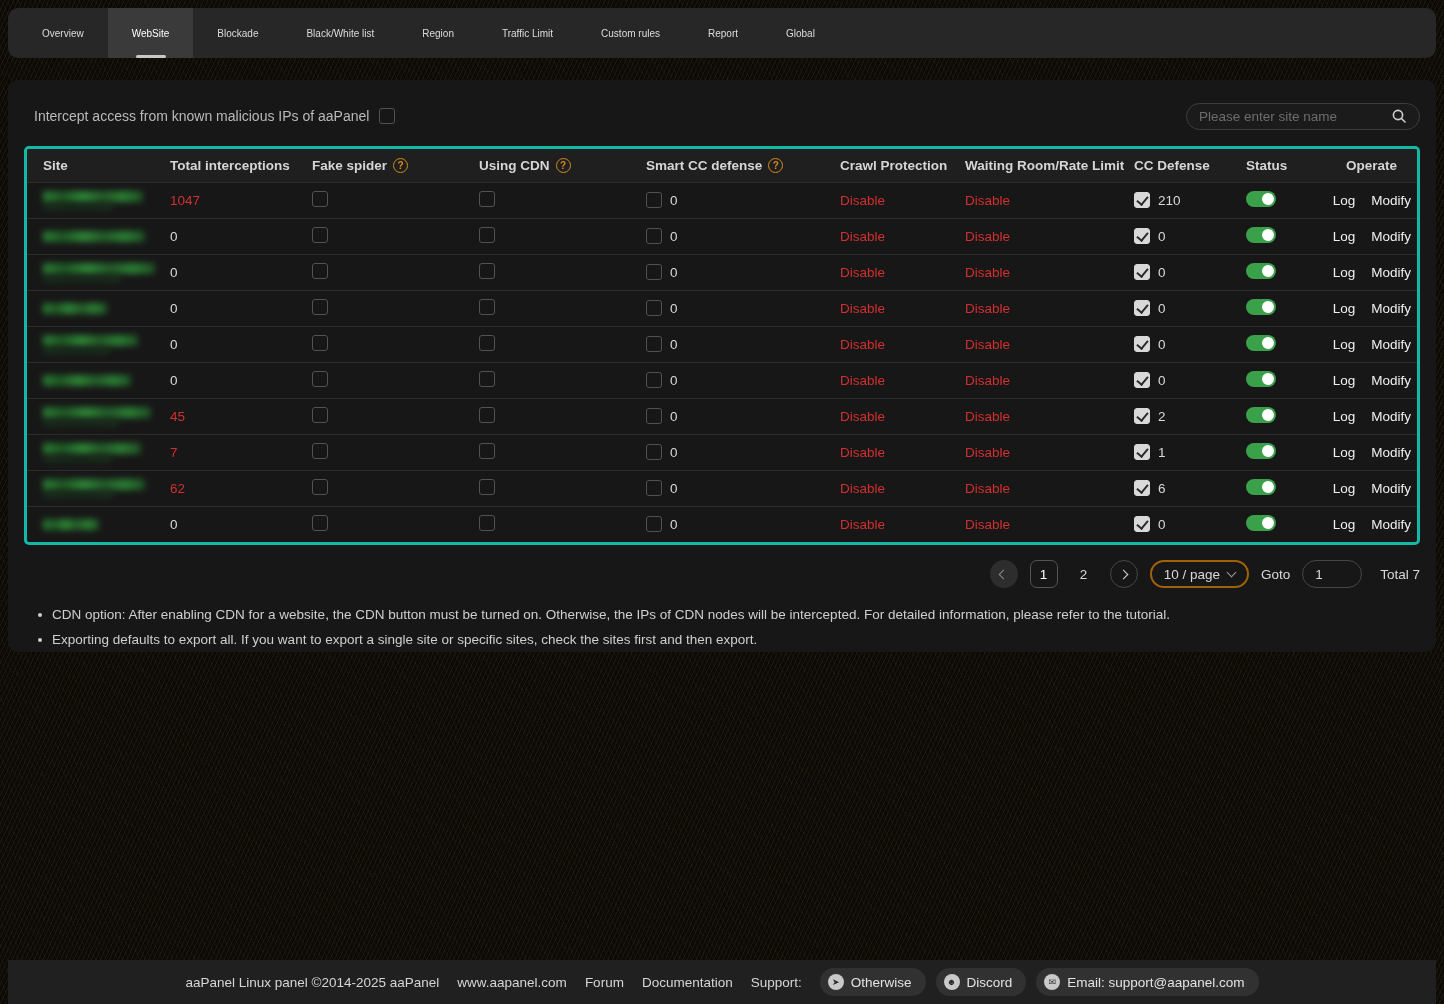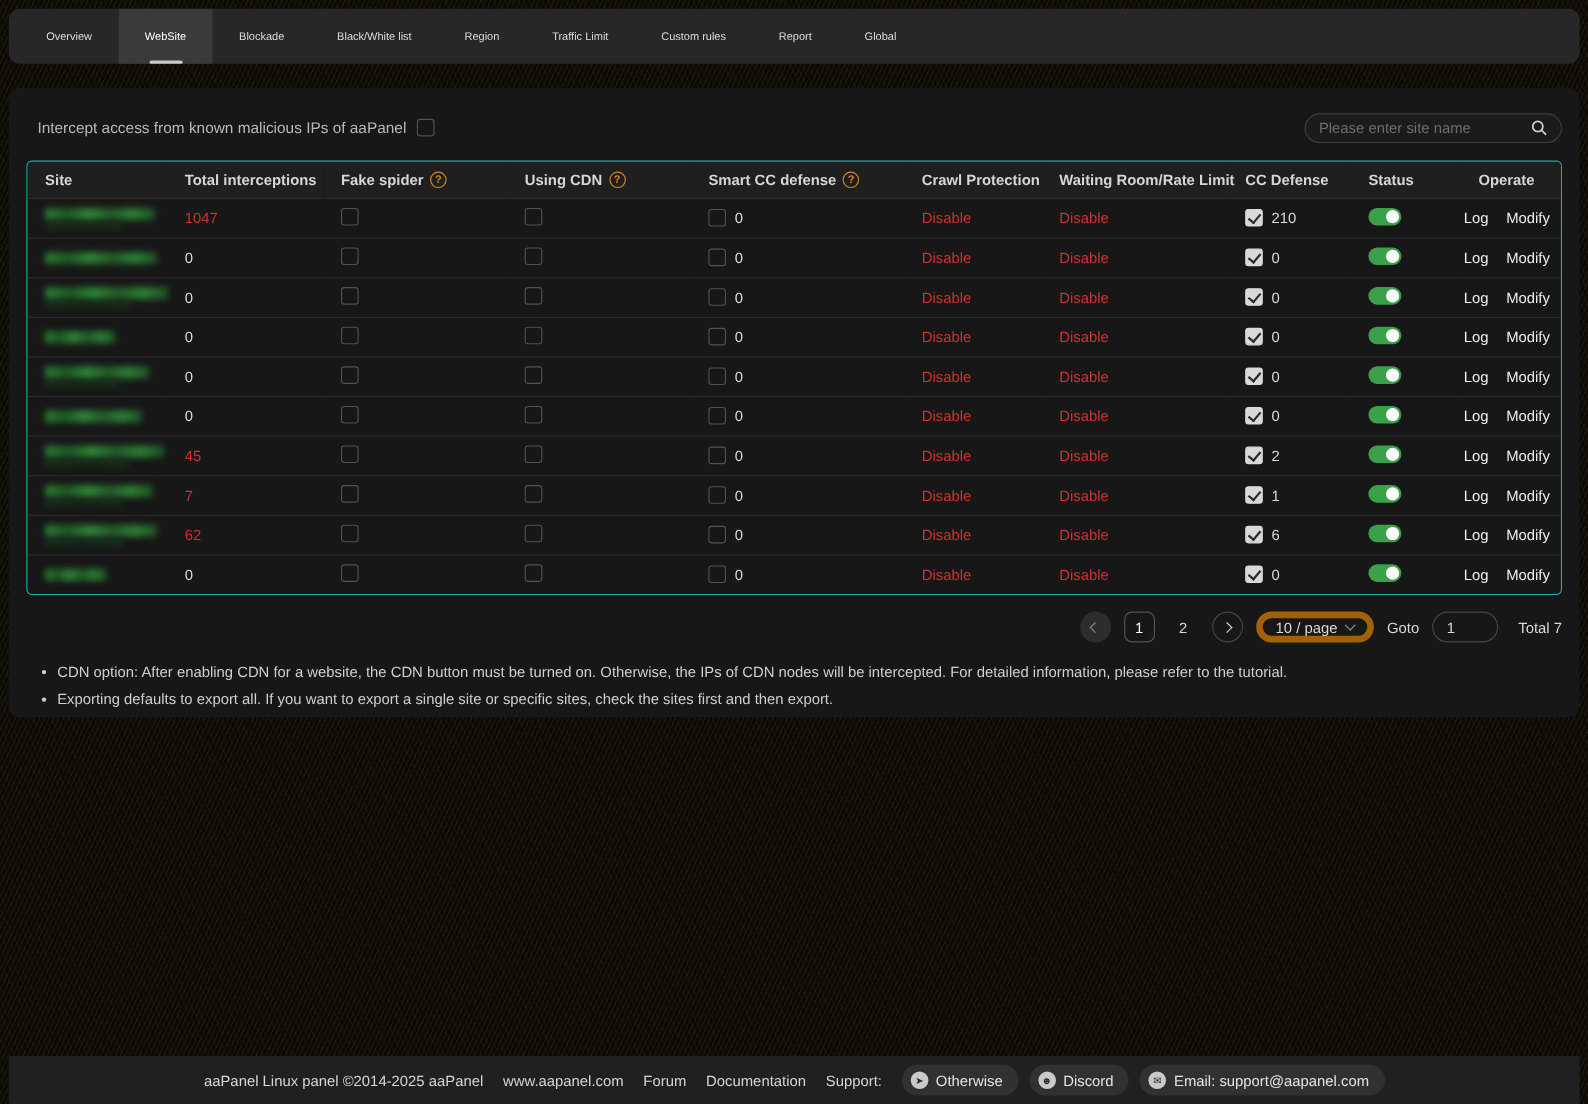--- a/index.html
+++ b/index.html
@@ -53,21 +53,21 @@
   }
   .search-box input {
     flex:1; background:transparent; border:none; outline:none; color:#d9d9d9; font-size:13.5px;
     font-family:"Liberation Sans", sans-serif;
   }
   .search-box input::placeholder { color:#6d6d6d; }
   .search-icon { flex:0 0 auto; display:flex; }
 
   
   .waf-table {
-    border:1px solid #14b8a6; border-radius:5px; overflow:hidden;
+    border:3px solid #14b8a6; border-radius:5px; overflow:hidden;
     width:1396px; margin-left:0;
   }
   table { width:100%; border-collapse:collapse; table-layout:fixed; }
   thead tr { background:#1f1f1f; height:33px; }
   th {
     text-align:left; font-size:13.5px; font-weight:bold; color:#d6d6d6;
     padding:0 0 0 16px; white-space:nowrap;
   }
   th .th-inner { display:flex; align-items:center; gap:6px; }
   td { height:36px; padding:0 0 0 16px; font-size:13.5px; color:#d9d9d9; }
@@ -112,21 +112,21 @@
     font-size:13px; cursor:pointer;
   }
   .pg-prev { background:#2d2d2d; color:#8a8a8a; }
   .pg-next { border:1px solid #474747; color:#d9d9d9; }
   .pg-page {
     min-width:28px; height:28px; padding:0 8px; display:flex; align-items:center; justify-content:center;
     border-radius:7px; cursor:pointer;
   }
   .pg-page.current { border:1px solid #555; color:#fff; }
   .pg-size {
-    height:28px; border:6px solid #a16207; border-radius:14px; padding:0 12px;
+    height:28px; border:2px solid #a16207; border-radius:14px; padding:0 12px;
     display:flex; align-items:center; gap:8px; cursor:pointer;
   }
   .pg-goto-input {
     width:60px; height:28px; border:1px solid #474747; border-radius:14px; background:transparent;
     color:#d9d9d9; padding:0 12px; font-size:13.5px; outline:none;
     font-family:"Liberation Sans", sans-serif;
   }
   .pg-total { margin-left:6px; }
   .chev { display:inline-block; width:7px; height:7px; border:solid currentColor; border-width:0 1.5px 1.5px 0; }
   .chev-down { transform:rotate(45deg); margin-top:-3px; color:#9a9a9a; }

